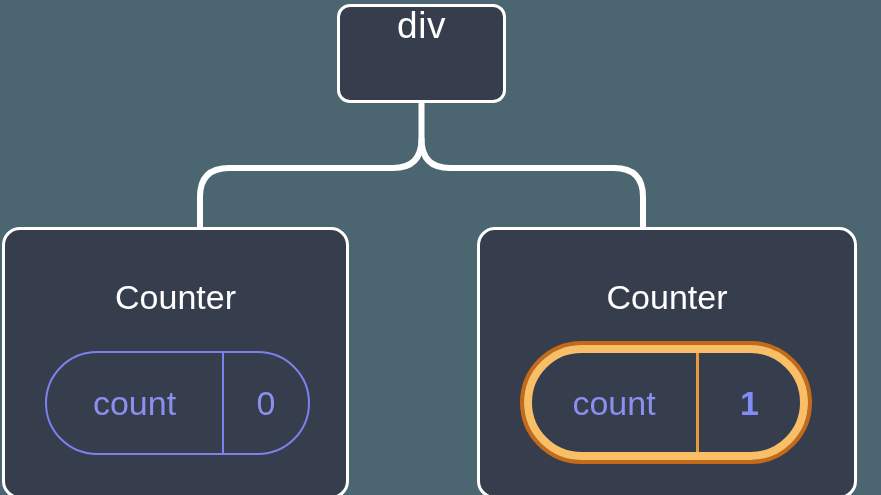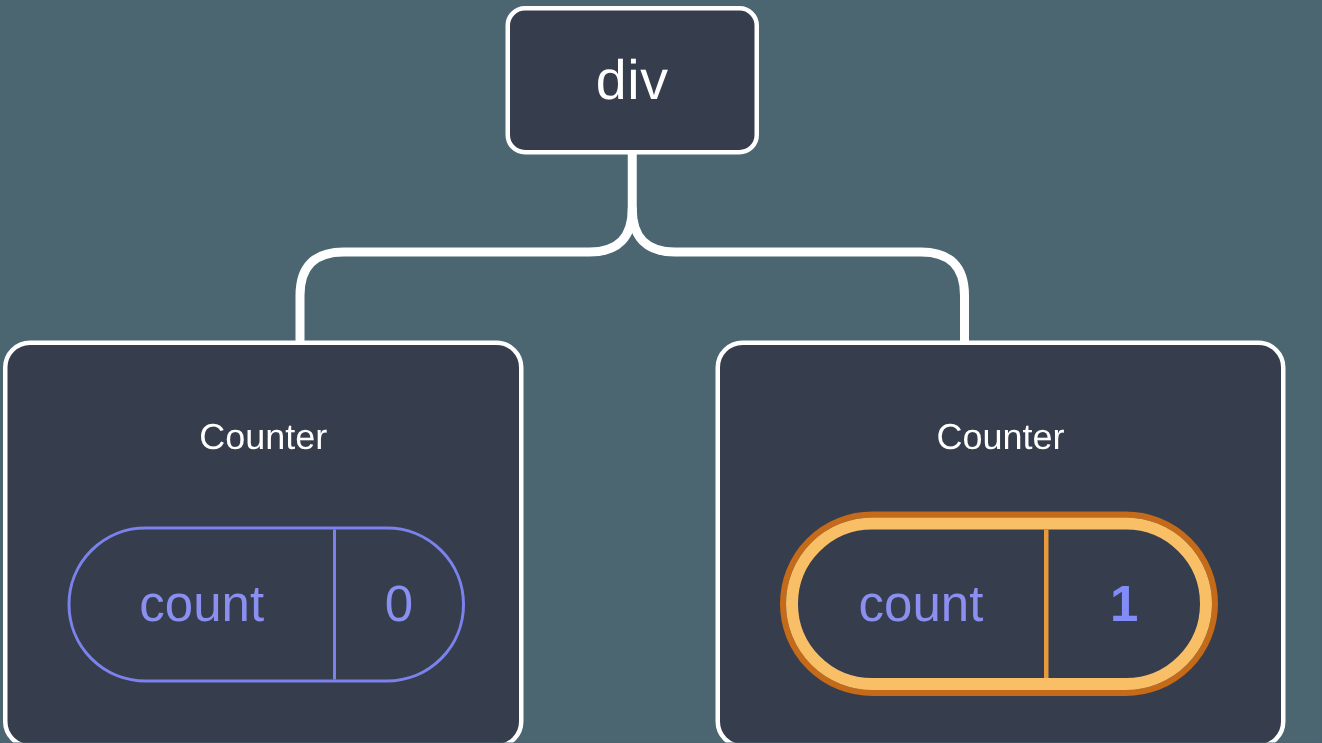--- a/index.html
+++ b/index.html
@@ -39,21 +39,20 @@
     border: 3px solid #ffffff;
     border-radius: 14px;
   }
   .node-root {
     left: 337px;
     top: 4px;
     width: 169px;
     height: 99px;
     border-radius: 13px;
     display: flex;
-    align-items: center;
     justify-content: center;
   }
   .node-root .node-title {
     color: #ffffff;
     font-size: 37px;
     letter-spacing: 0.5px;
     line-height: 1;
   }
 
   .node-child {
@@ -64,21 +63,21 @@
   .node-child-left  { left: 2px;   width: 347px; }
   .node-child-right { left: 477px; width: 380px; }
 
   .child-title {
     position: absolute;
     left: 0;
     right: 0;
     top: 50px;
     text-align: center;
     color: #ffffff;
-    font-size: 24px;
+    font-size: 34px;
     line-height: 1;
   }
 
   
   .pill {
     position: absolute;
     box-sizing: border-box;
     display: flex;
     align-items: stretch;
   }

